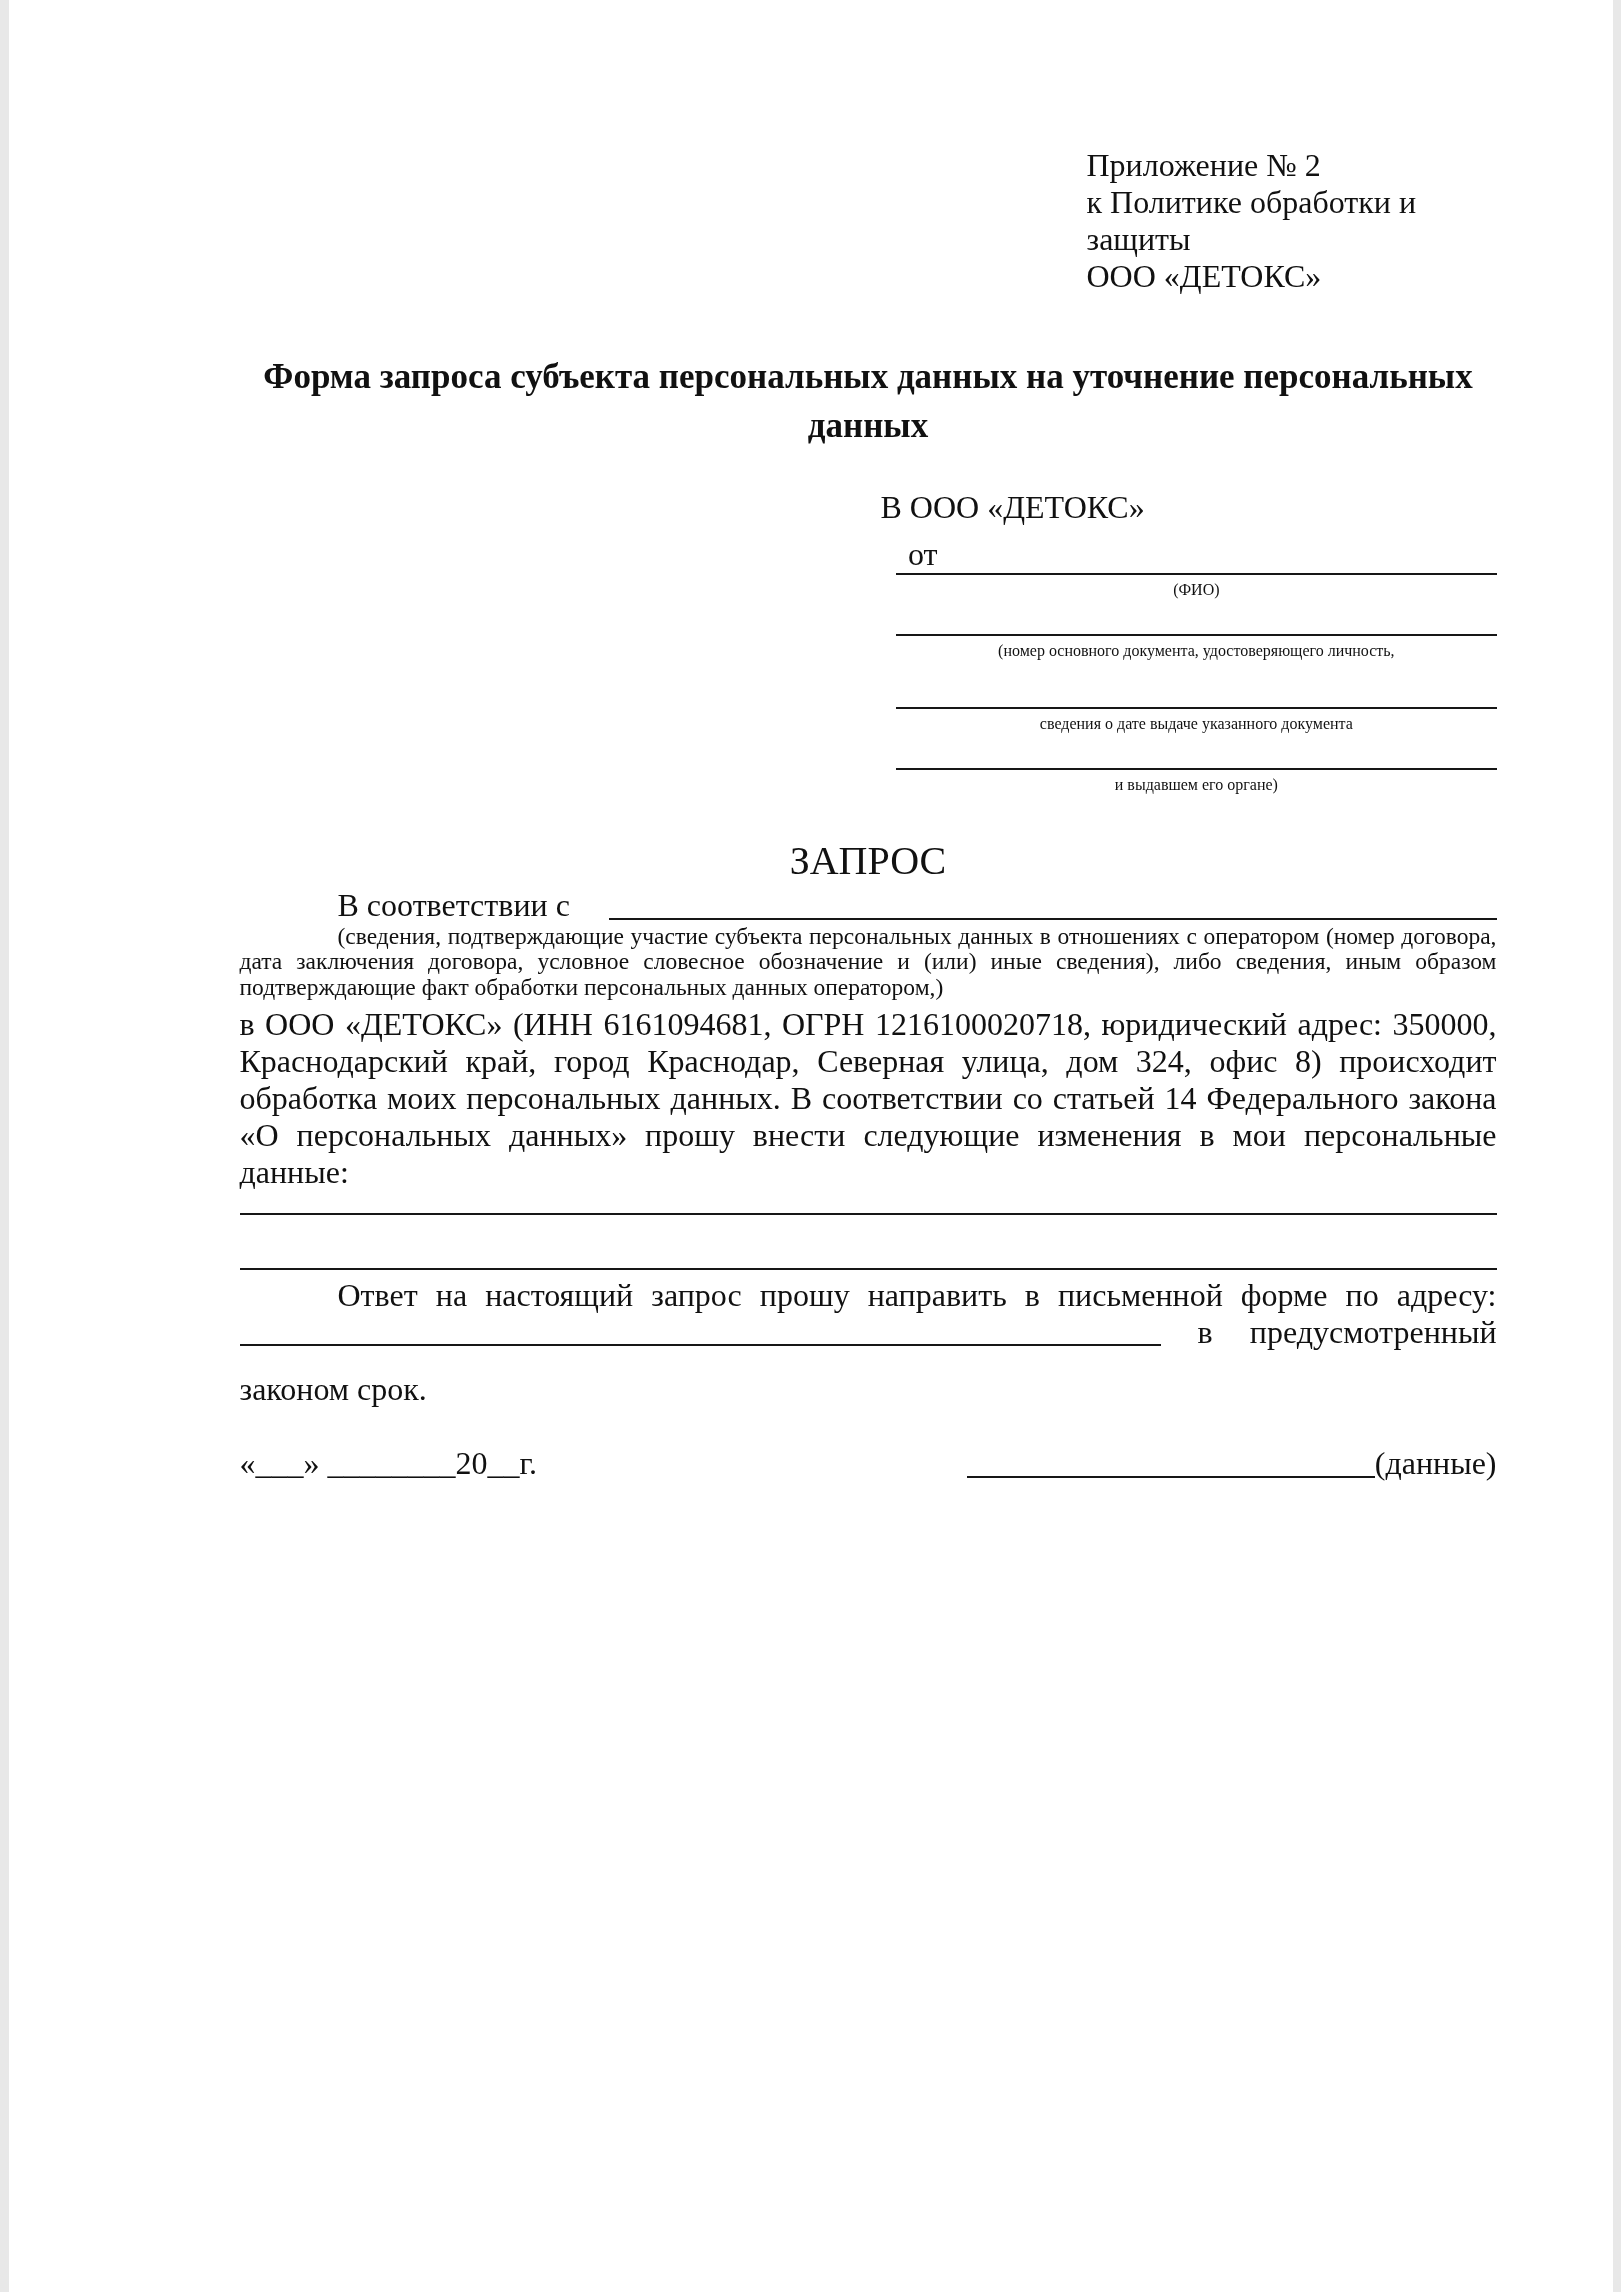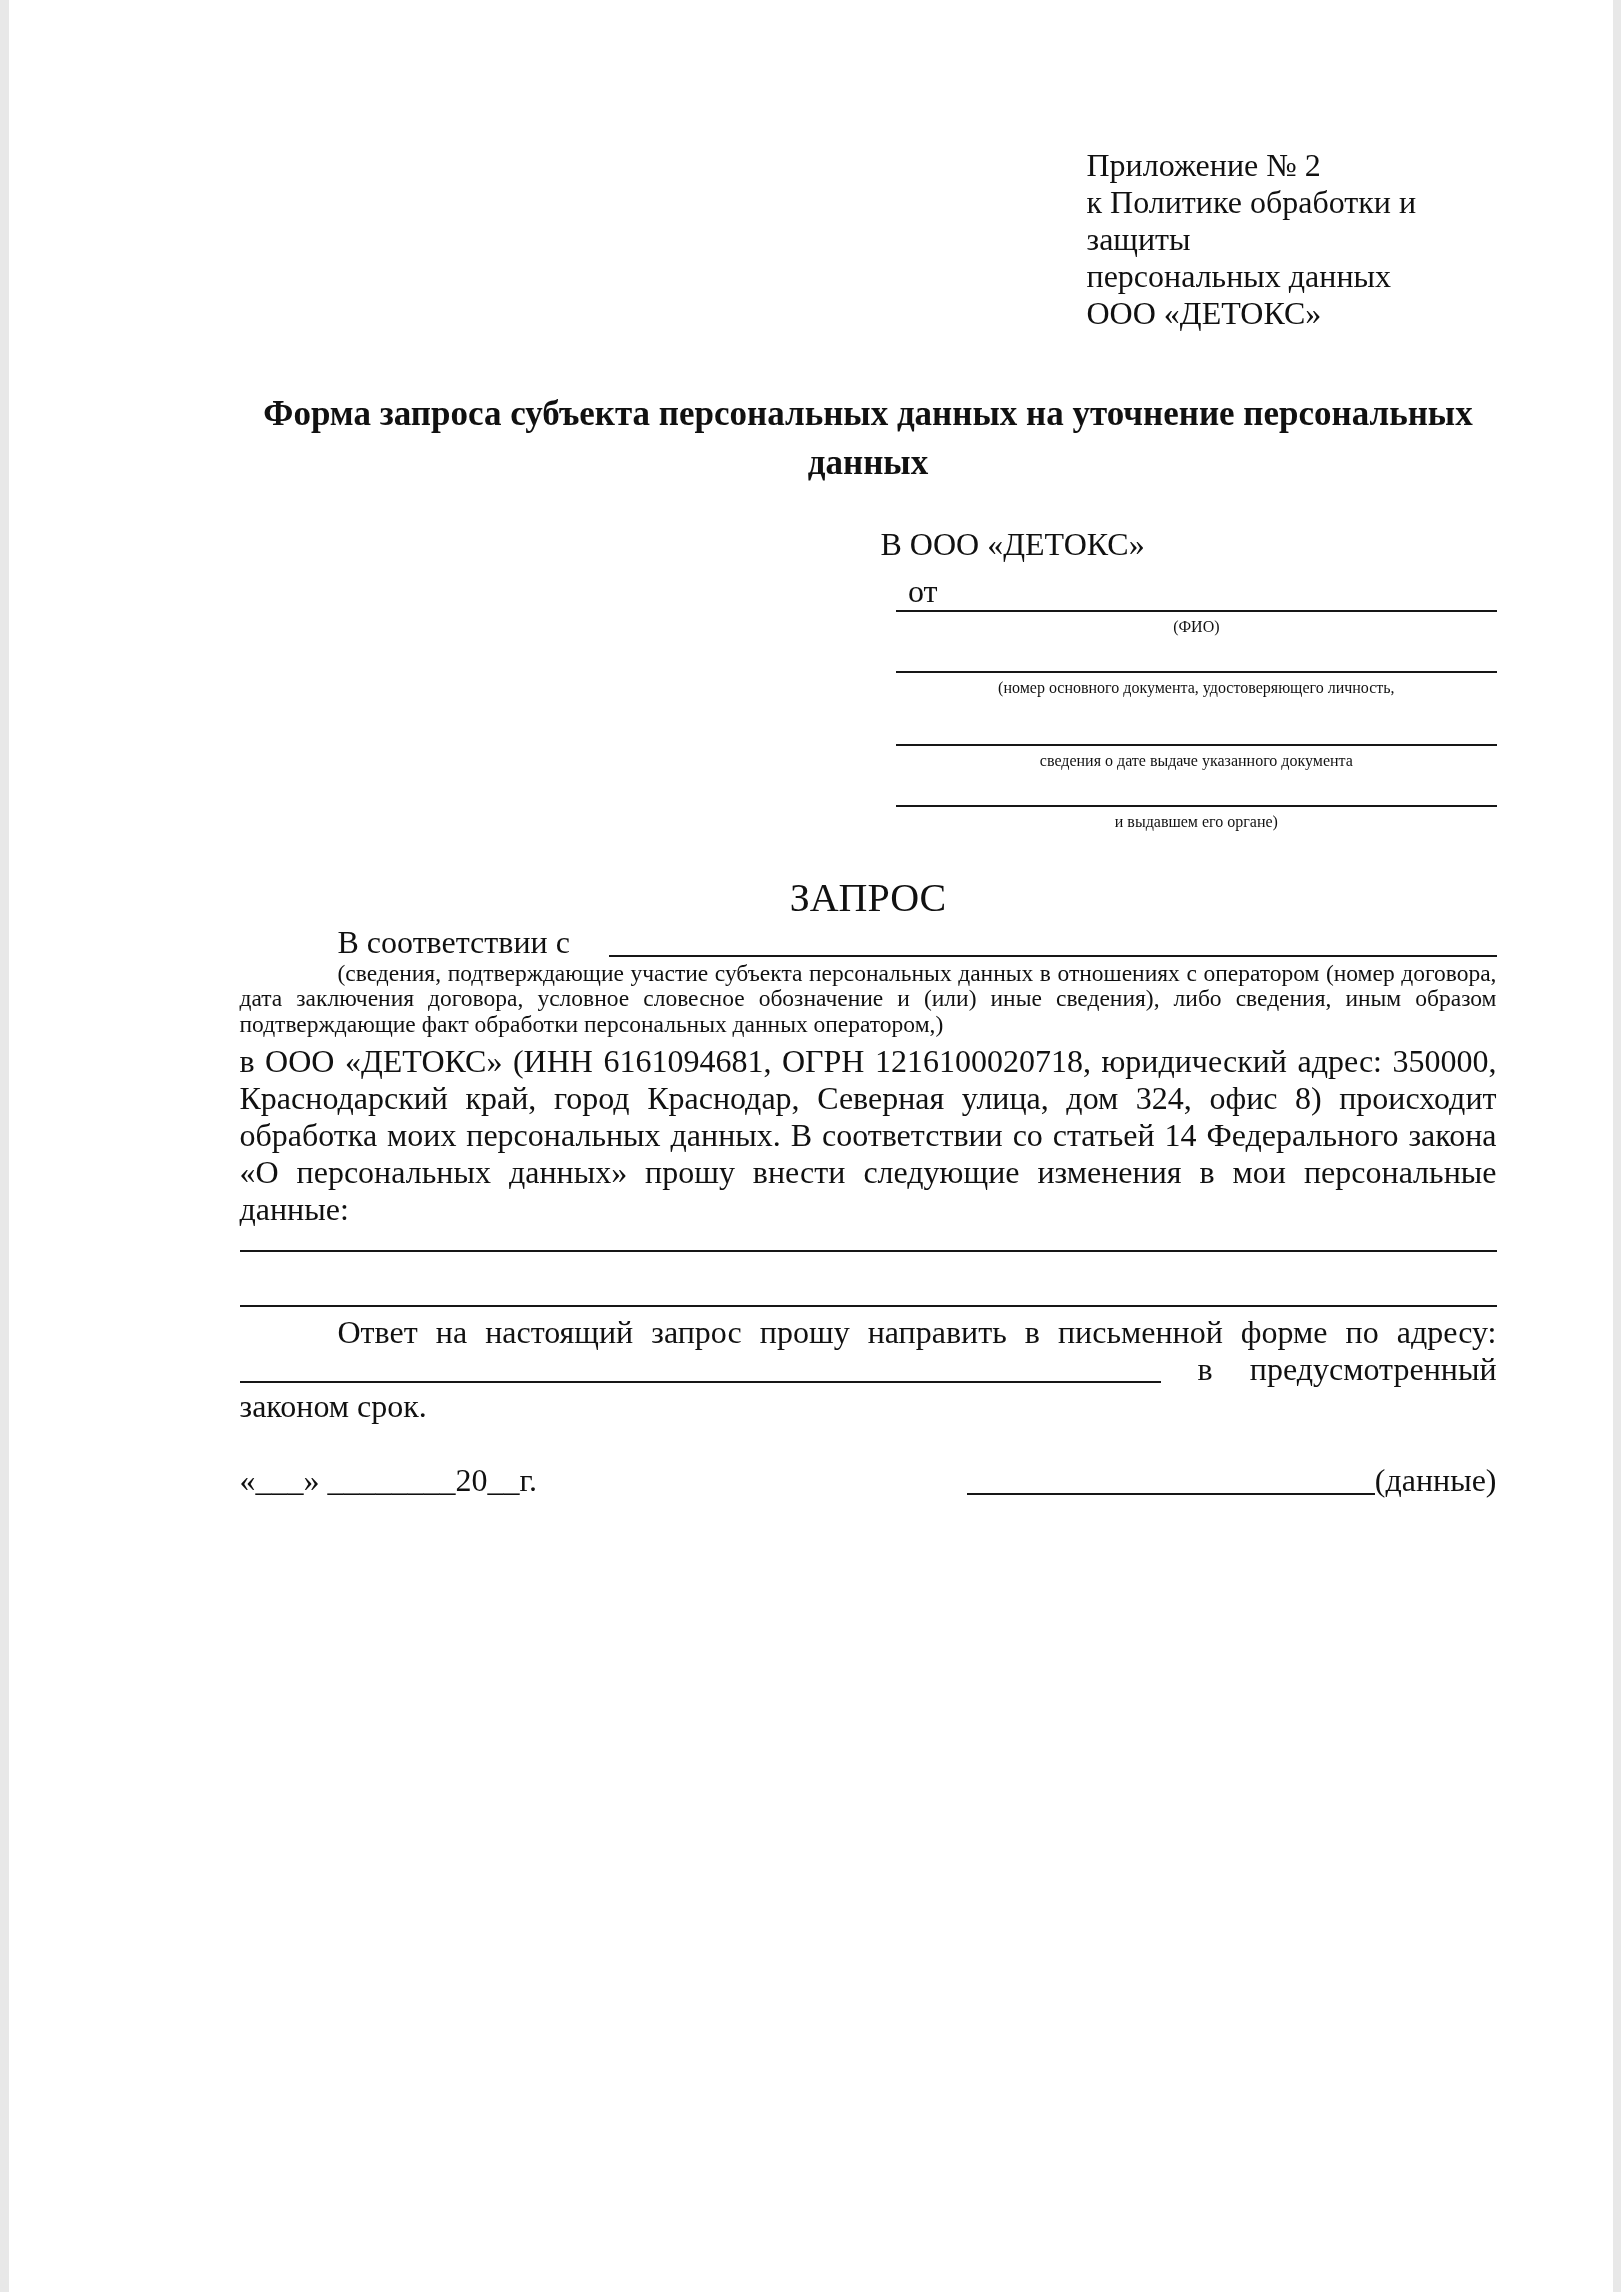--- a/index.html
+++ b/index.html
@@ -31,35 +31,34 @@
   .opening{margin-top:7.8px;display:flex;align-items:stretch;font-size:32px;line-height:37px;gap:31px;}
   .opening .pre{white-space:pre;padding-left:98px;}
   .fill{flex:1 1 auto;border-bottom:2.9px solid #161616;margin-bottom:3.9px;}
   .note{font-size:23.5px;line-height:25.5px;text-align:justify;text-indent:98px;}
   .bodytext{margin-top:5.9px;font-size:32px;line-height:37px;text-align:justify;}
   .blank1{height:21.6px;border-bottom:2.9px solid #161616;}
   .blank2{height:53px;border-bottom:2.9px solid #161616;}
   .reply-l1{margin-top:7.8px;font-size:32px;line-height:37px;text-indent:98px;text-align:justify;text-align-last:justify;}
   .reply-l2{display:flex;justify-content:space-between;align-items:baseline;font-size:32px;line-height:37px;}
   .fill-addr{width:921px;align-self:flex-end;border-bottom:2.9px solid #161616;margin-bottom:4.9px;}
-  .reply-l3{font-size:32px;line-height:37px;}
+  .reply-l3{font-size:32px;line-height:37px;margin-top:20px;}
   
   .sig-row{margin-top:37px;display:flex;justify-content:space-between;align-items:baseline;font-size:32px;line-height:37px;}
   .sig-right{display:flex;align-items:baseline;}
   .fill-sig{width:408px;align-self:flex-end;border-bottom:2.9px solid #161616;margin-bottom:3.9px;}
 </style>
 </head>
 <body>
 
 <div class="page">
 
   <div class="hdr">
     <div>Приложение № 2</div>
     <div>к Политике обработки и защиты</div>
-    <div>персональных данных</div>
     <div>ООО «ДЕТОКС»</div>
   </div>
 
   <div class="title">Форма запроса субъекта персональных данных на уточнение персональных данных</div>
 
   <div class="addr">
     <div class="addr-to">В ООО «ДЕТОКС»</div>
     <div class="addr-from">от</div>
 
     <div class="fld-ln"></div>

